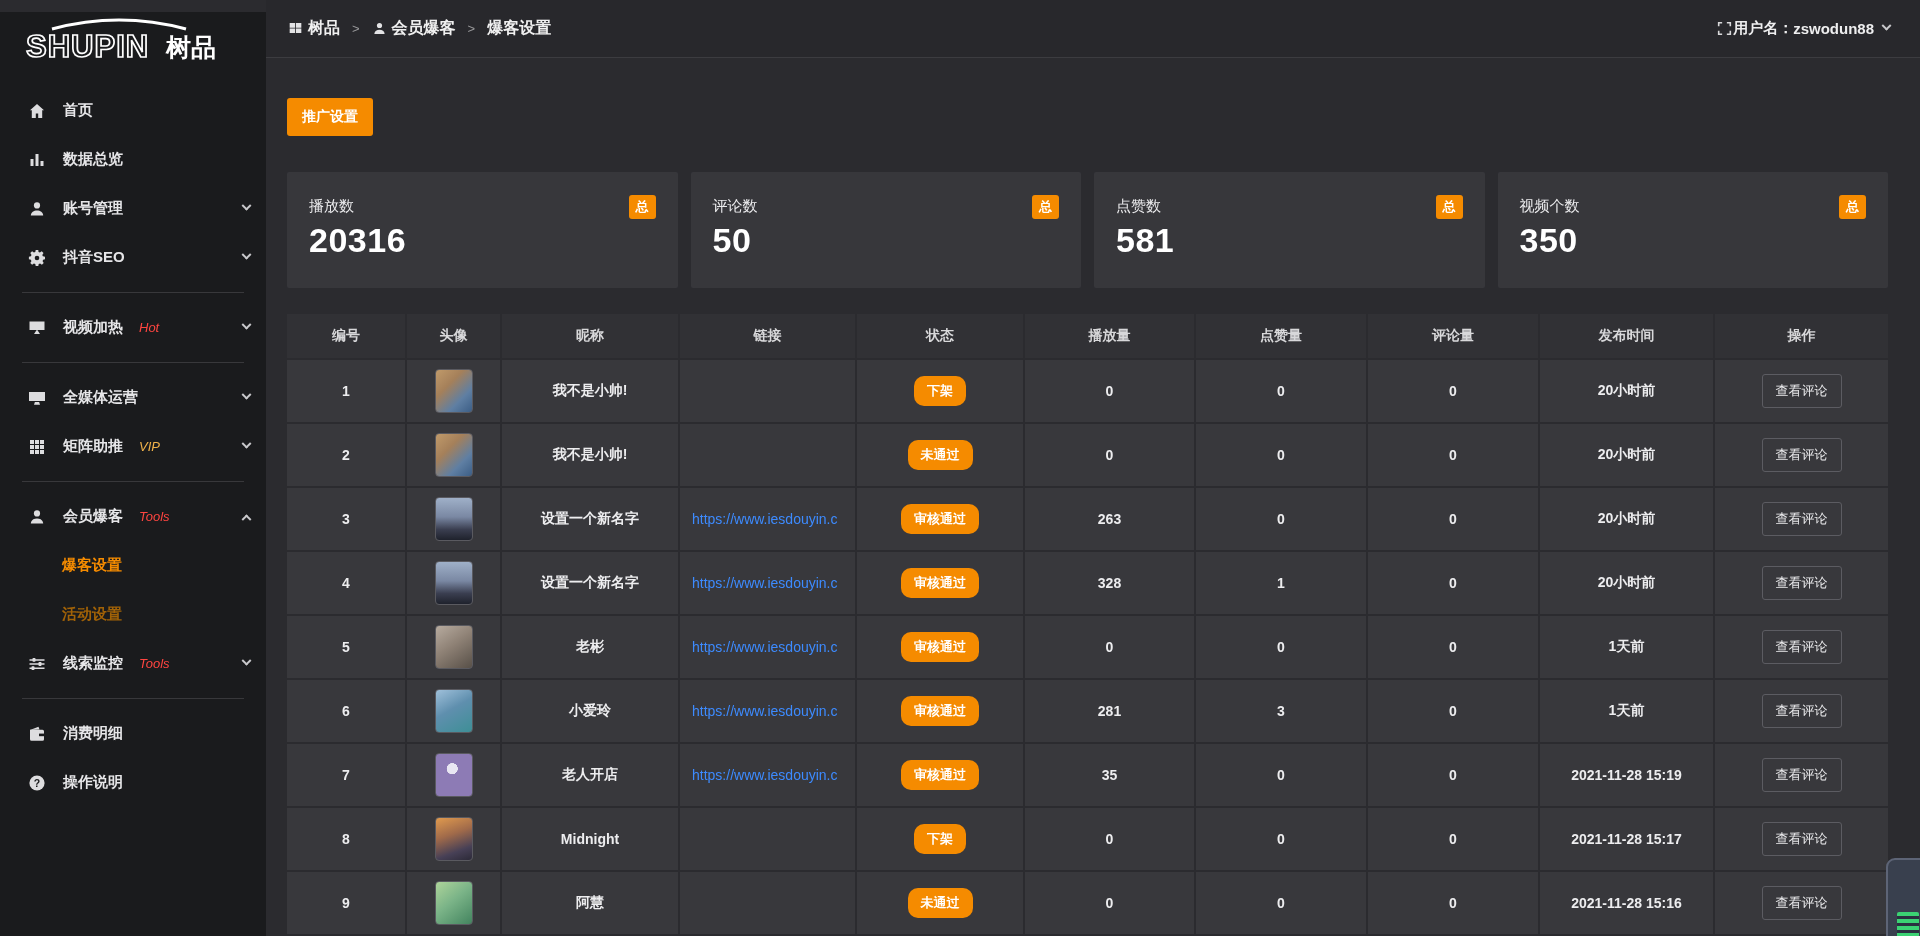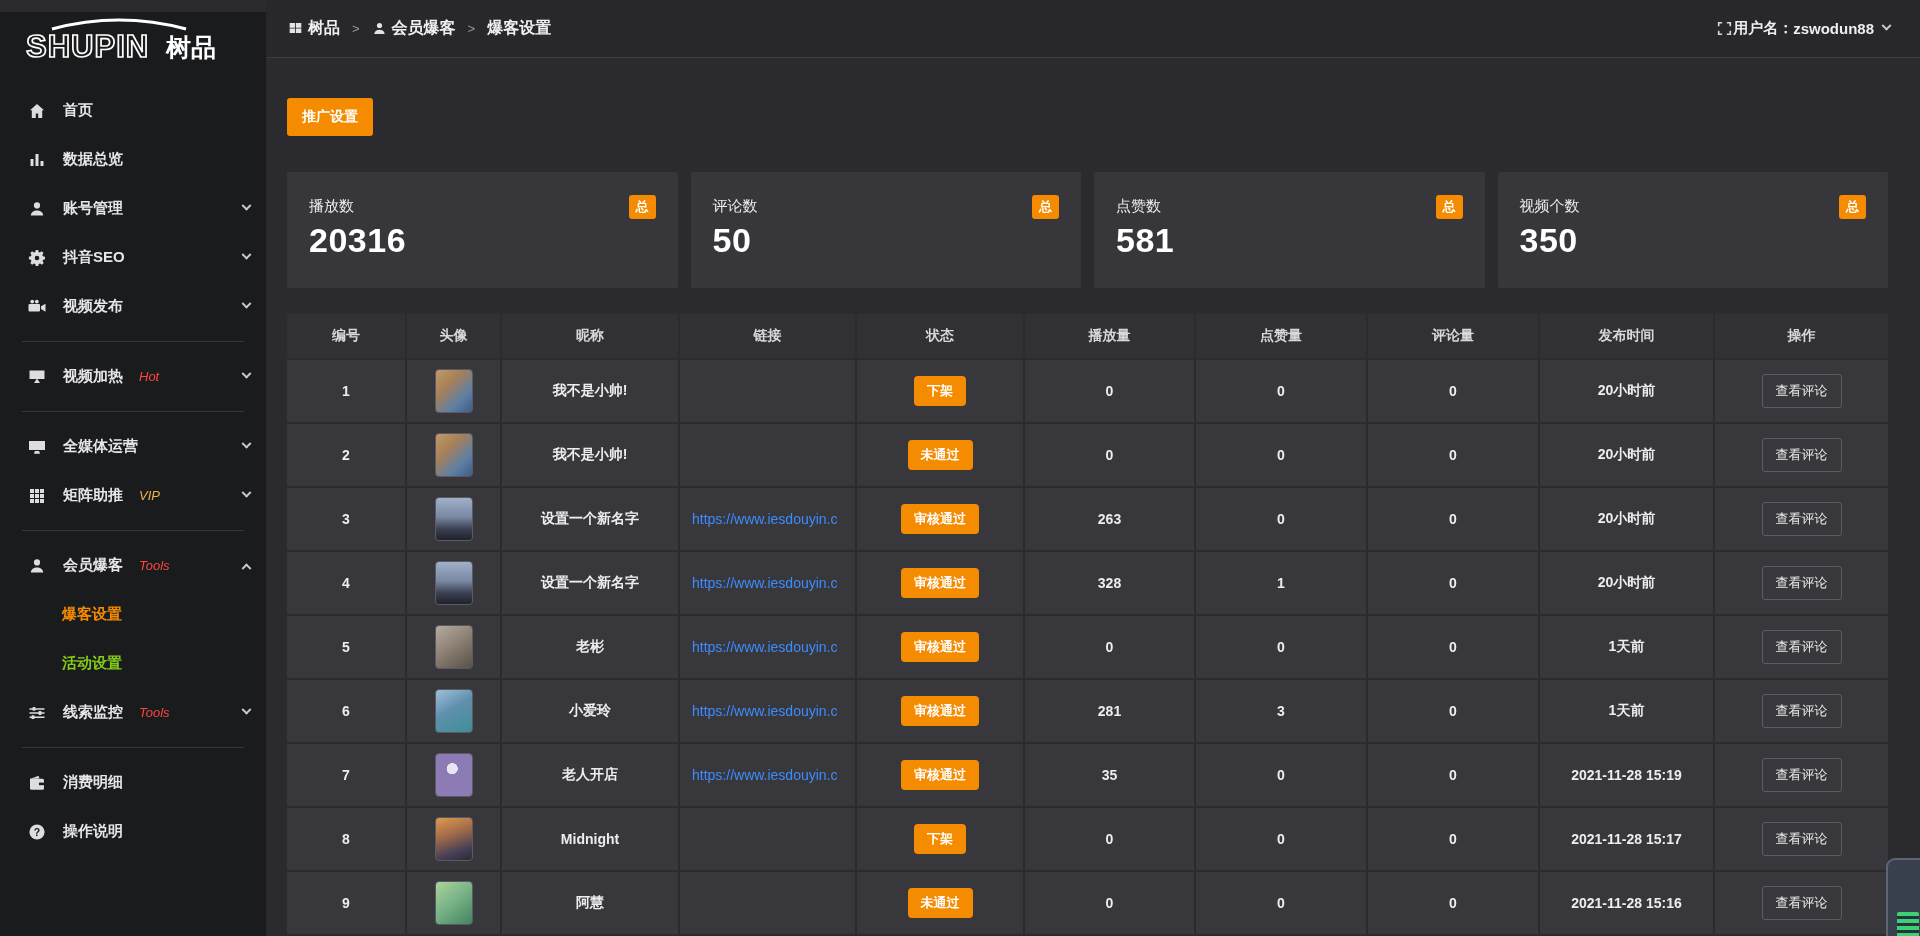--- a/index.html
+++ b/index.html
@@ -16,21 +16,21 @@
   .menu { padding-top:16px; }
   .m-item { height:49px; display:flex; align-items:center; padding:0 16px 0 28px; font-size:15px; font-weight:700; color:#e6e6e8; cursor:pointer; }
   .m-item .ic { width:18px; height:18px; margin-right:17px; color:#dddddf; flex:none; display:flex; }
   .m-item .ic svg { width:18px; height:18px; }
   .badge { font-style:italic; font-weight:400; font-size:13px; margin-left:16px; }
   .b-red { color:#ff4540; }
   .b-gold { color:#f0b24a; }
   .chev { margin-left:auto; width:7px; height:7px; border-right:2px solid #c9c9cc; border-bottom:2px solid #c9c9cc; transform:rotate(45deg) translate(-2px,-2px); }
   .chev.up { transform:rotate(-135deg) translate(-2px,-2px); }
   .divider { height:1px; background:#38383b; margin:10px 22px; }
-  .sub-item { height:49px; display:flex; align-items:center; padding-left:62px; font-size:15px; font-weight:700; color:#84cc16; cursor:pointer; }
+  .sub-item { height:49px; display:flex; align-items:center; padding-left:62px; font-size:15px; font-weight:700; color:#a16207; cursor:pointer; }
   .sub-item.active { color:#f58b00; }
   
   .main { margin-left:266px; }
   .topbar { height:58px; display:flex; align-items:center; background:#28282c; border-bottom:1px solid #3c3c40; padding:0 30px 0 22px; }
   .crumb { display:flex; align-items:center; font-size:16px; font-weight:700; color:#f0f0f0; }
   .crumb .ic { display:flex; margin-right:5px; color:#e3e3e5; }
   .crumb .sep { color:#98989a; font-size:13px; margin:0 12px; font-weight:400; }
   .crumb-link { display:flex; align-items:center; cursor:pointer; }
   .tb-right { margin-left:auto; display:flex; align-items:center; }
   .fs-btn { display:flex; color:#d8d8da; cursor:pointer; }
@@ -52,21 +52,21 @@
   .av { width:38px; height:44px; border-radius:4px; margin:0 auto; border:1px solid #5a5a60; }
   .av[data-kind="boy"]    { background:linear-gradient(135deg,#c09a6a 0%,#a5805a 35%,#5f7fa3 70%,#3c5e86 100%); }
   .av[data-kind="sky"]    { background:linear-gradient(180deg,#9fb0c8 0%,#7a88a3 45%,#3a3e50 75%,#1f222c 100%); }
   .av[data-kind="man"]    { background:linear-gradient(145deg,#b7ab9f 0%,#8f8276 45%,#585048 100%); }
   .av[data-kind="woman"]  { background:linear-gradient(150deg,#9fc0da 0%,#5f8fae 45%,#3e8f96 100%); }
   .av[data-kind="cartoon"]{ background:radial-gradient(circle at 45% 35%, #e8e6f2 0 16%, #8d7bb5 17% 100%); }
   .av[data-kind="sunset"] { background:linear-gradient(160deg,#e09a4e 0%,#a06a4a 40%,#474056 75%,#2c2a38 100%); }
   .av[data-kind="green"]  { background:linear-gradient(140deg,#aed49a 0%,#7bb488 45%,#43845f 100%); }
   .av[data-kind="blue"]   { background:linear-gradient(180deg,#86a4c4 0%,#5d7fa5 100%); }
   .link-a { color:#3d8bff; font-weight:400; display:block; text-align:left; padding:0 2px 0 12px; white-space:nowrap; overflow:hidden; text-decoration:none; cursor:pointer; }
-  .status-btn { display:inline-block; background:#f58b00; color:#fff; font-size:13px; font-weight:700; padding:6px 13px; border-radius:4px; border:none; cursor:pointer; }
+  .status-btn { display:inline-block; background:#f58b00; color:#fff; font-size:13px; font-weight:700; padding:6px 13px; border-radius:10px; border:none; cursor:pointer; }
   .status-btn:empty { display:none; }
   .view-btn { background:transparent; border:1px solid #5c5c62; color:#e9e9eb; font-size:13px; font-weight:400; padding:7px 13px; border-radius:3px; cursor:pointer; }
   tr.partial td { vertical-align:top; padding-top:4px; }
   
   .float-widget { position:fixed; right:-10px; bottom:-14px; width:44px; height:92px; background:#39404e; border:2px solid #5d6476; border-radius:9px; z-index:9; cursor:pointer; }
   .float-widget .bars { position:absolute; left:9px; right:9px; bottom:10px; height:26px;
     background:repeating-linear-gradient(180deg,#3bd273 0 4px,#2a3140 4px 7px); border-radius:2px; }
 </style>
 </head>
 <body>
@@ -114,32 +114,20 @@
       <span class="ic">
           <svg viewBox="0 0 18 18" fill="currentColor">
             <path d="M17 10.3V7.7l-2.1-.4a5.2 5.2 0 0 0-.6-1.4l1.2-1.8-1.8-1.8-1.8 1.2c-.4-.3-.9-.5-1.4-.6L10.3 1H7.7l-.4 2a5.2 5.2 0 0 0-1.4.6L4.1 2.3 2.3 4.1l1.2 1.8c-.3.4-.5.9-.6 1.4l-2 .4v2.6l2 .4c.1.5.3 1 .6 1.4l-1.2 1.8 1.8 1.8 1.8-1.2c.4.3.9.5 1.4.6l.4 2h2.6l.4-2c.5-.1 1-.3 1.4-.6l1.8 1.2 1.8-1.8-1.2-1.8c.3-.4.5-.9.6-1.4z"></path>
             <circle cx="9" cy="9" r="2.3" fill="#1a1b1d"></circle>
           </svg>
         </span>
       <span>抖音SEO</span>
       <span class="chev"></span>
     </div>
 
-    <div class="m-item">
-      <span class="ic">
-          <svg viewBox="0 0 18 18" fill="currentColor">
-            <circle cx="4.2" cy="3.6" r="1.9"></circle>
-            <circle cx="8.8" cy="3.6" r="1.9"></circle>
-            <path d="M1.5 6h9.5a1 1 0 0 1 1 1v5.5a1 1 0 0 1-1 1H1.5a1 1 0 0 1-1-1V7a1 1 0 0 1 1-1z"></path>
-            <path d="M13 8.3l4.5-2.6v8L13 11z"></path>
-          </svg>
-        </span>
-      <span>视频发布</span>
-      <span class="chev"></span>
-    </div>
 
     <div class="divider"></div>
 
     <div class="m-item">
       <span class="ic">
           <svg viewBox="0 0 18 18" fill="currentColor">
             <path d="M1.5 2.5h15V11h-15z"></path>
             <path d="M9 10.5l3 4.5H6z"></path>
           </svg>
         </span>

